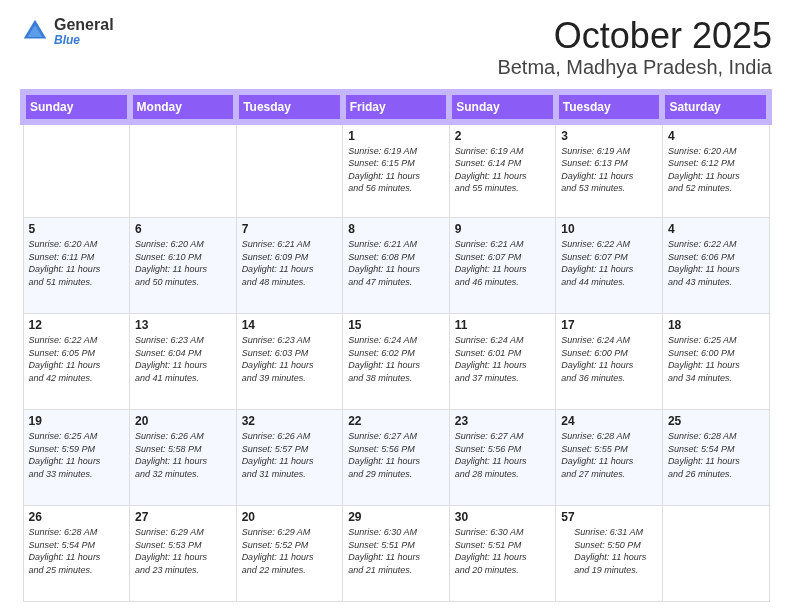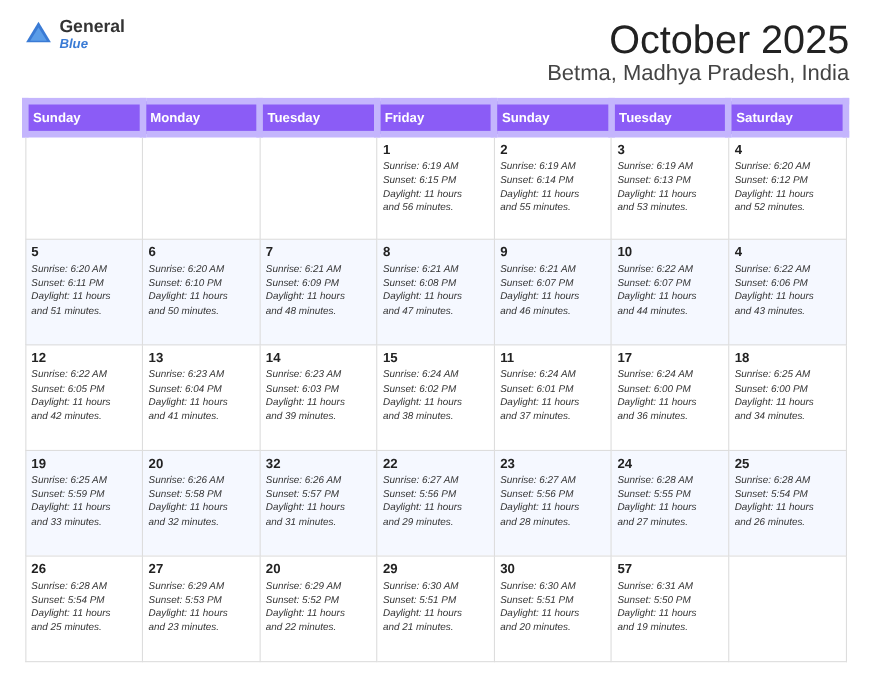--- a/index.html
+++ b/index.html
@@ -358,21 +358,21 @@
           </td>
           <td>
             <div class="day-number">30</div>
             <div class="day-info" style="white-space: pre-line;">Sunrise: 6:30 AM
 Sunset: 5:51 PM
 Daylight: 11 hours
 and 20 minutes.</div>
           </td>
           <td>
             <div class="day-number">57</div>
-            <div class="day-info" style="white-space: pre-line;">Sunrise: 6:31 AM
+            <div class="day-info" style="white-space: pre-line; margin-left: 13px;">Sunrise: 6:31 AM
 Sunset: 5:50 PM
 Daylight: 11 hours
 and 19 minutes.</div>
           </td>
           <td class="empty-cell"></td>
         </tr>
       </tbody>
   </table>
 </div>
 

